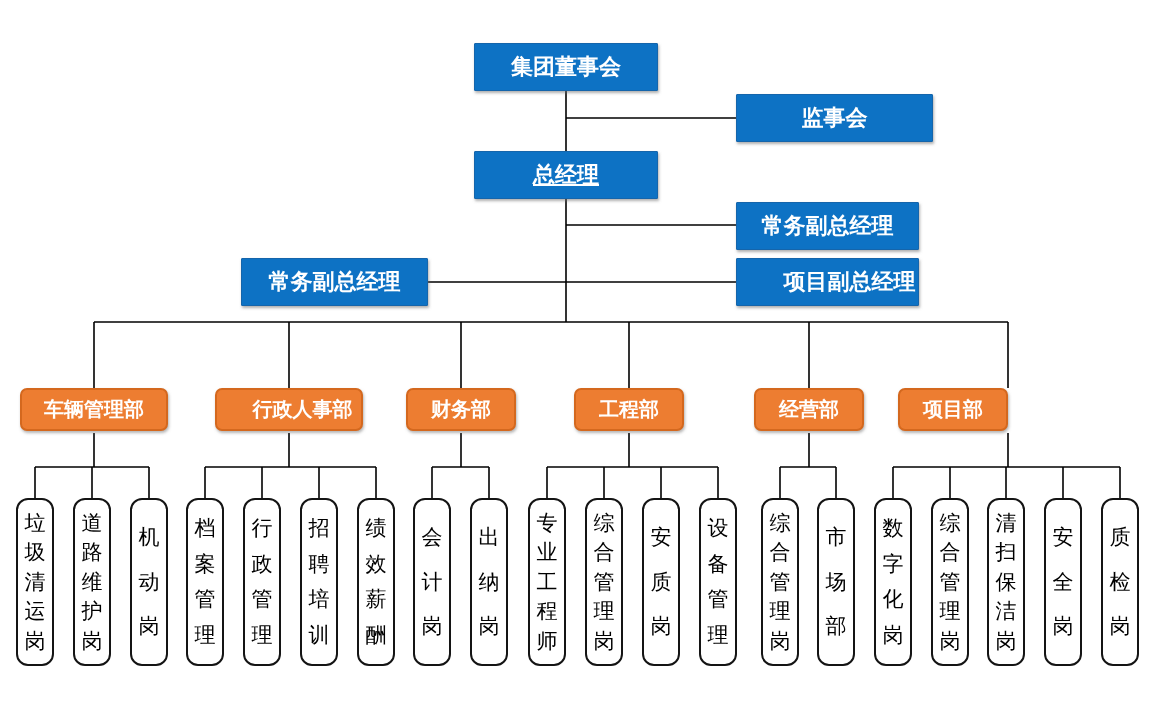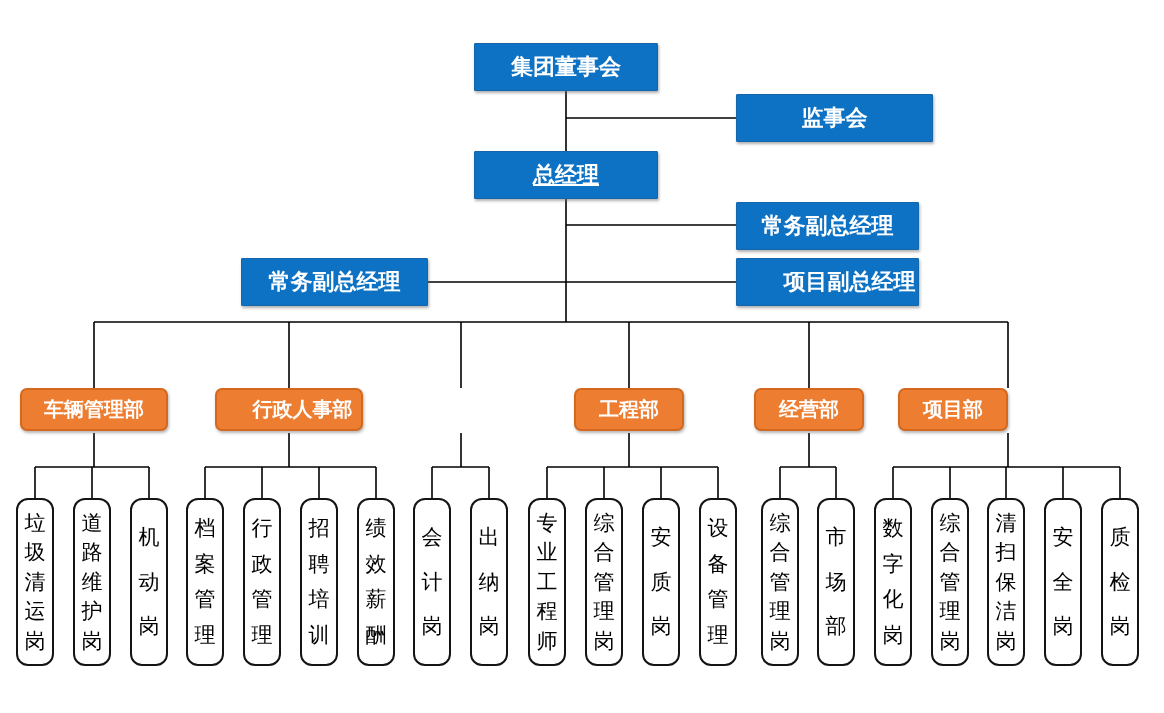--- a/index.html
+++ b/index.html
@@ -106,20 +106,21 @@
 
   <div class="node blue" style="left:474px;top:43px;width:184px;">集团董事会</div>
   <div class="node blue" style="left:736px;top:94px;width:197px;">监事会</div>
   <div class="node blue" style="left:474px;top:151px;width:184px;text-decoration:underline;">总经理</div>
   <div class="node blue" style="left:736px;top:202px;width:183px;">常务副总经理</div>
   <div class="node blue" style="left:736px;top:258px;width:183px;padding-left:44px;">项目副总经理</div>
   <div class="node blue" style="left:241px;top:258px;width:187px;">常务副总经理</div>
 
   <div class="node dept" style="left:20px;width:148px;">车辆管理部</div>
   <div class="node dept" style="left:215px;width:148px;padding-left:27px;">行政人事部</div>
+  <div class="node dept" style="left:406px;width:110px;">财务部</div>
   <div class="node dept" style="left:574px;width:110px;">工程部</div>
   <div class="node dept" style="left:754px;width:110px;">经营部</div>
   <div class="node dept" style="left:898px;width:110px;">项目部</div>
 
   <div class="pos" style="left:16px;">
       <span>垃</span>
       <span>圾</span>
       <span>清</span>
       <span>运</span>
       <span>岗</span>

